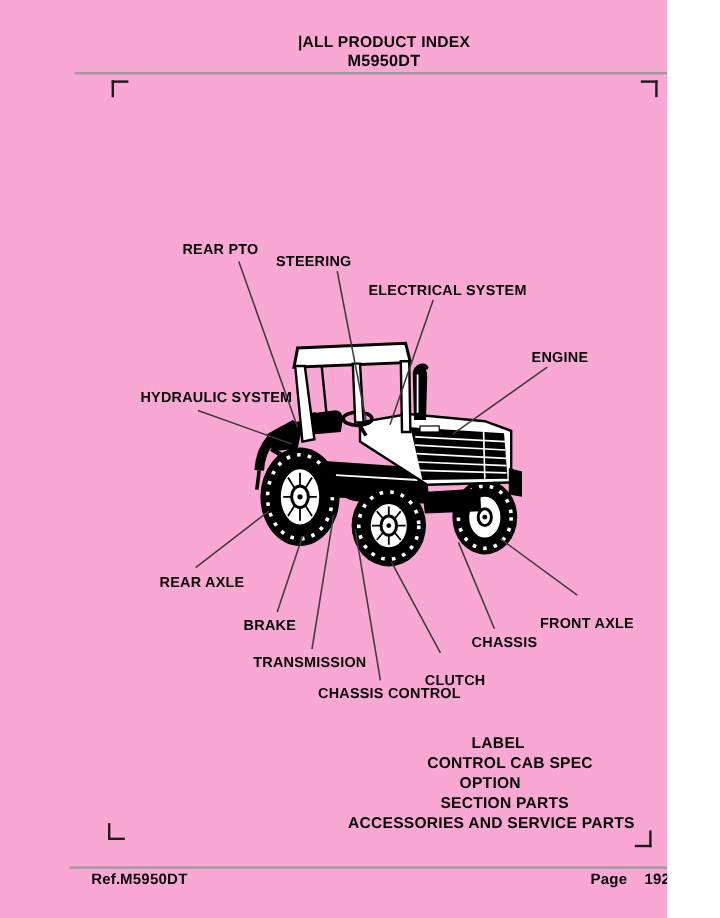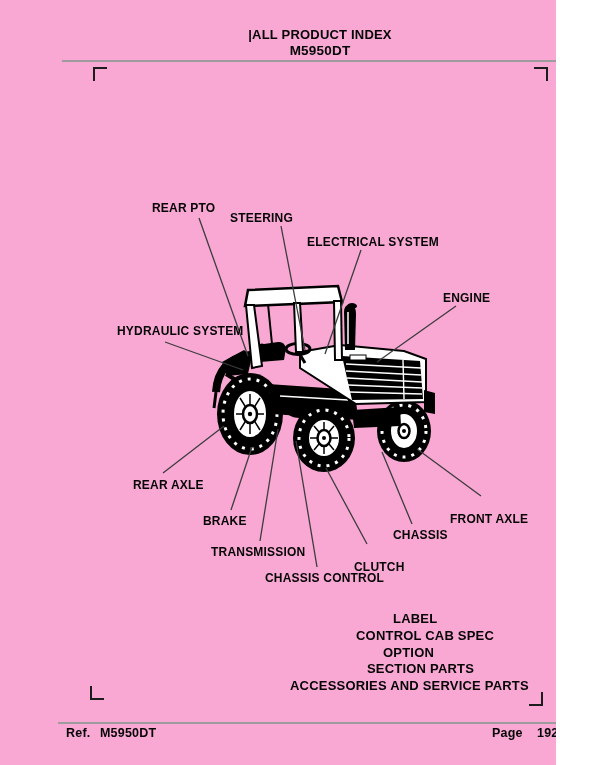--- a/index.html
+++ b/index.html
@@ -21,21 +21,21 @@
   #mark-bl{left:90px;top:686px;border-left:2px solid #1c1c1c;border-bottom:2px solid #1c1c1c;}
   #mark-br{left:529px;top:692px;border-right:2px solid #1c1c1c;border-bottom:2px solid #1c1c1c;}
   
   #diagram-svg{position:absolute;left:0;top:0;width:600px;height:765px;}
   .callout{position:absolute;font-weight:bold;font-size:12px;white-space:nowrap;
            letter-spacing:.2px;cursor:pointer;}
   .index-item{position:absolute;font-weight:bold;font-size:13px;white-space:nowrap;
               letter-spacing:.2px;cursor:pointer;}
   
   .footer-text{position:absolute;top:726px;font-weight:bold;font-size:12.5px;letter-spacing:.2px;}
-  #ref-label{left:66px;}
+  #ref-label{left:76px;}
   #ref-value{left:100px;}
   #page-label{left:492px;}
   #page-value{left:537px;}
 </style>
 </head>
 <body>
 
 <div id="page">
 
   <div id="header">

